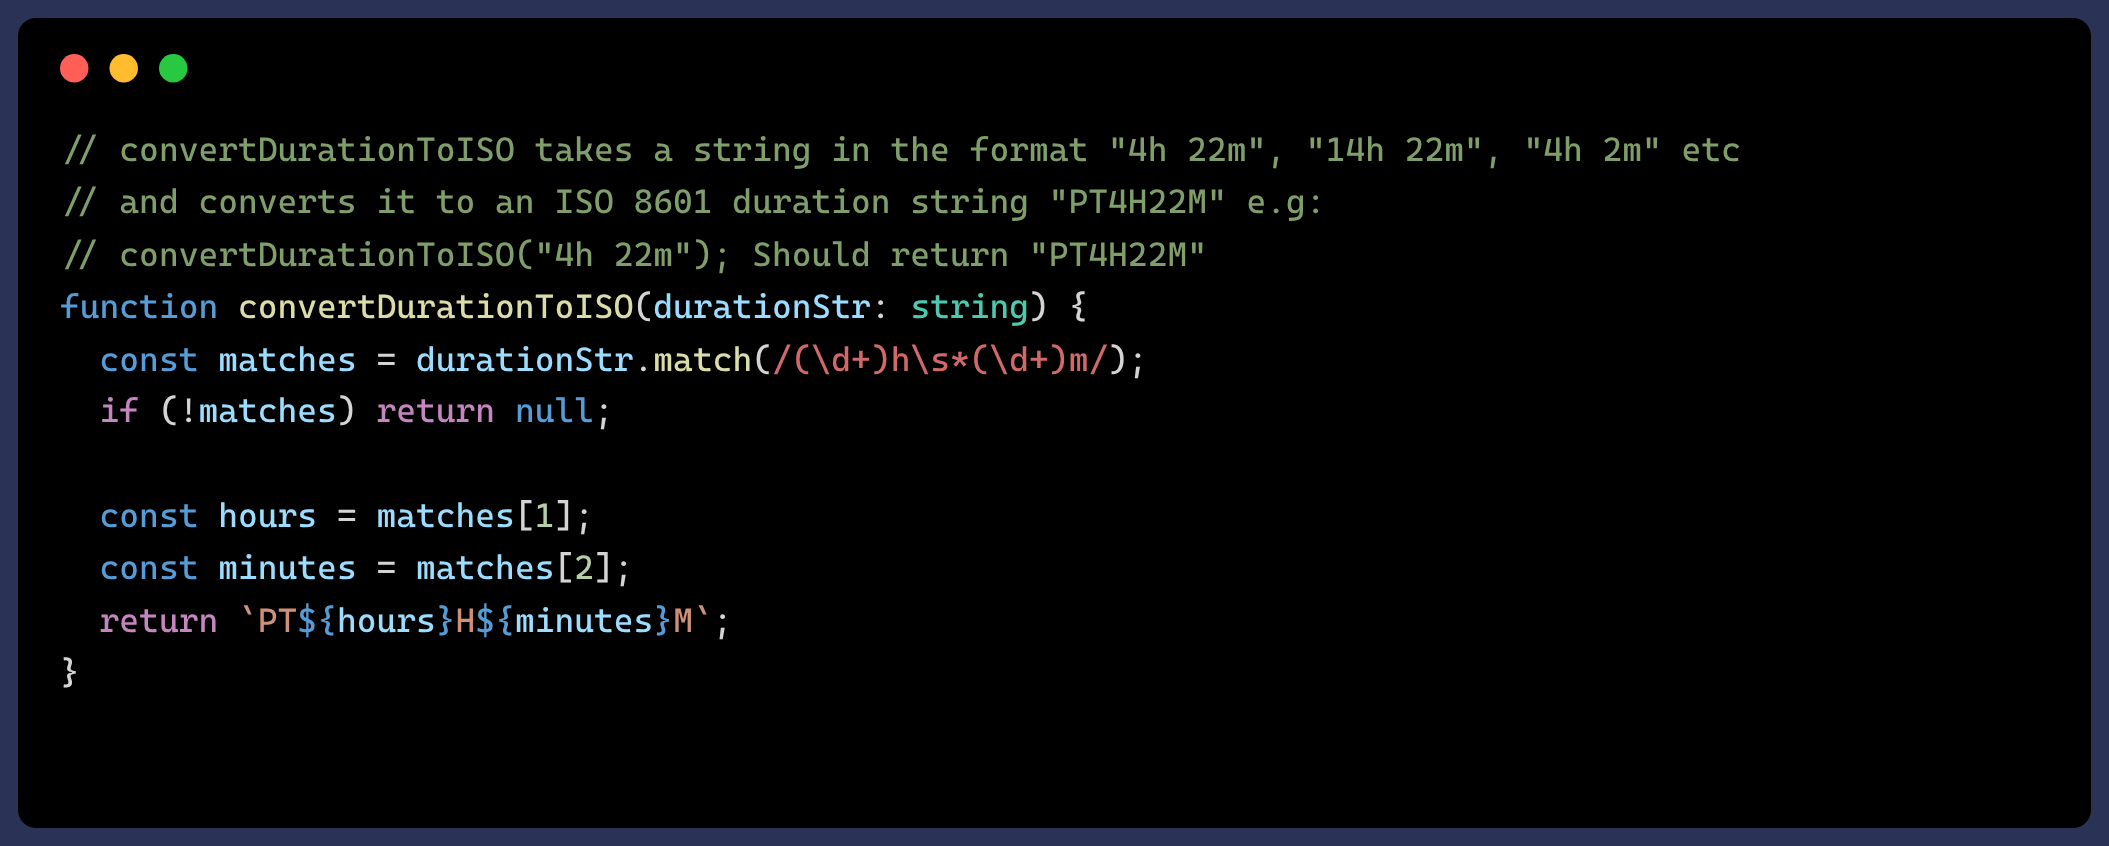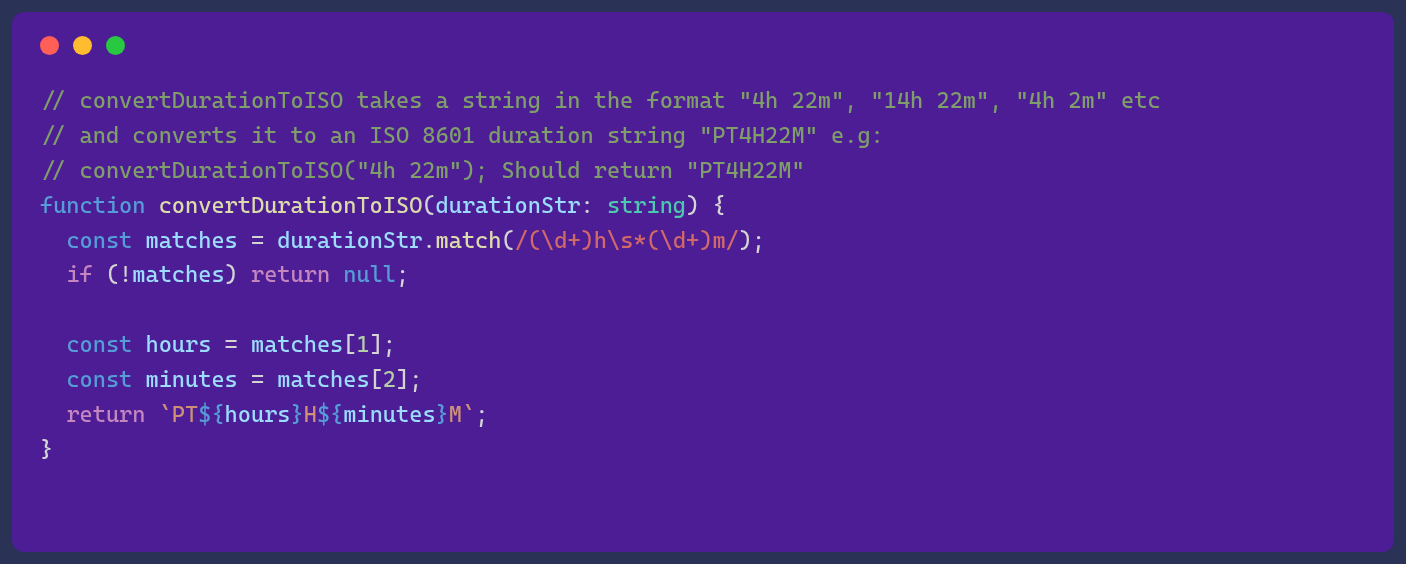--- a/index.html
+++ b/index.html
@@ -4,21 +4,21 @@
 <style>
   * { margin: 0; padding: 0; box-sizing: border-box; }
   body {
     background: #2a3356;
     width: 1406px;
     height: 564px;
     padding: 12px;
     font-family: ui-monospace, "SF Mono", "Cascadia Code", Menlo, Consolas, monospace;
   }
   .window {
-    background: #4c1d95;
+    background: #000000;
     border-radius: 12px;
     width: 100%;
     height: 100%;
     padding: 24px 28px 28px 28px;
     overflow: hidden;
   }
   .traffic-lights {
     display: flex;
     gap: 14px;
     margin-bottom: 28px;

